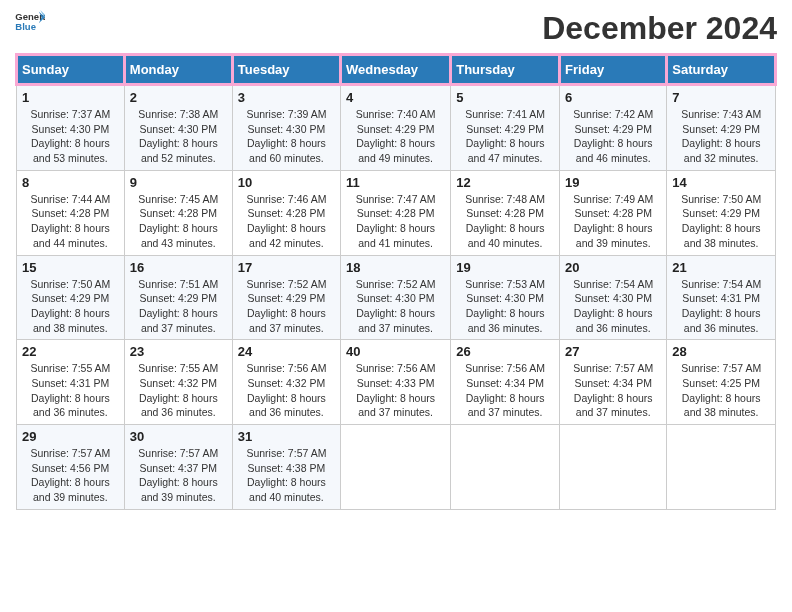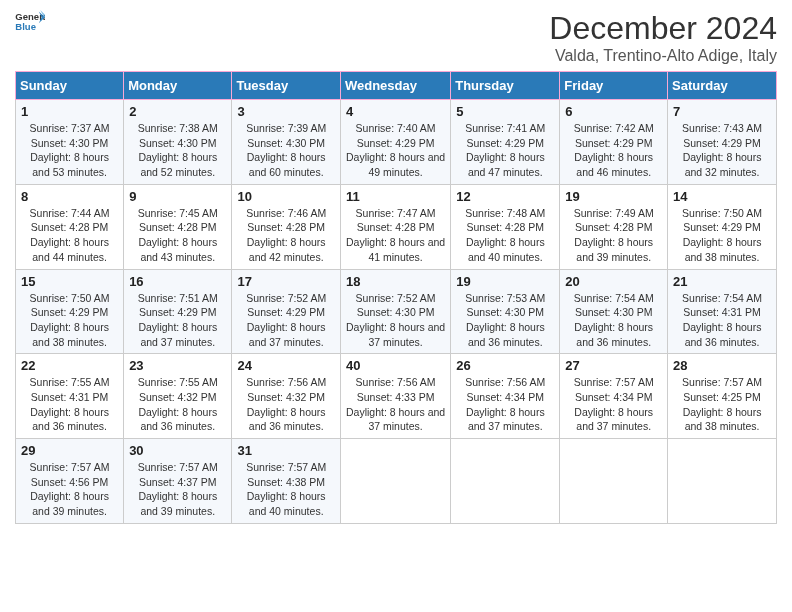--- a/index.html
+++ b/index.html
@@ -23,40 +23,40 @@
     }
     .logo-icon {
       width: 30px;
       height: 22px;
     }
     .title-area {
       text-align: right;
     }
     .main-title {
       font-size: 32px;
-      font-weight: normal;
+      font-weight: bold;
       color: #333;
     }
     .subtitle {
       font-size: 16px;
       color: #555;
     }
     .calendar {
       width: 100%;
       border-collapse: collapse;
       font-size: 11px;
     }
     .calendar thead tr th {
       background-color: #2a7ab8;
       color: #fff;
       padding: 6px 4px;
       text-align: left;
       font-size: 13px;
       font-weight: bold;
-      border: 1px solid #f9a8d4;
+      border: 3px solid #f9a8d4;
     }
     .calendar tbody tr td {
       vertical-align: top;
       padding: 4px 5px;
       border: 1px solid #ccc;
       width: 113px;
       min-height: 80px;
       background: #fff;
     }
     .calendar tbody tr:nth-child(odd) td {
@@ -89,21 +89,20 @@
   <div class="logo">
     <svg class="logo-icon" viewBox="0 0 40 30" xmlns="http://www.w3.org/2000/svg">
       <text x="0" y="14" font-size="13" font-weight="bold" fill="#333">General</text>
       <text x="0" y="27" font-size="13" font-weight="bold" fill="#2a7ab8">Blue</text>
       <polygon points="32,2 40,10 32,18 36,10" fill="#2a7ab8"></polygon>
       <polygon points="34,0 42,8 34,16 38,8" fill="#3a9ad8" opacity="0.6"></polygon>
     </svg>
   </div>
   <div class="title-area">
     <div class="main-title">December 2024</div>
-    <div class="subtitle">Valda, Trentino-Alto Adige, Italy</div>
   </div>
 </div>
 
 <table class="calendar">
   <thead>
     <tr>
     <th>Sunday</th>
         <th>Monday</th>
         <th>Tuesday</th>
         <th>Wednesday</th>

